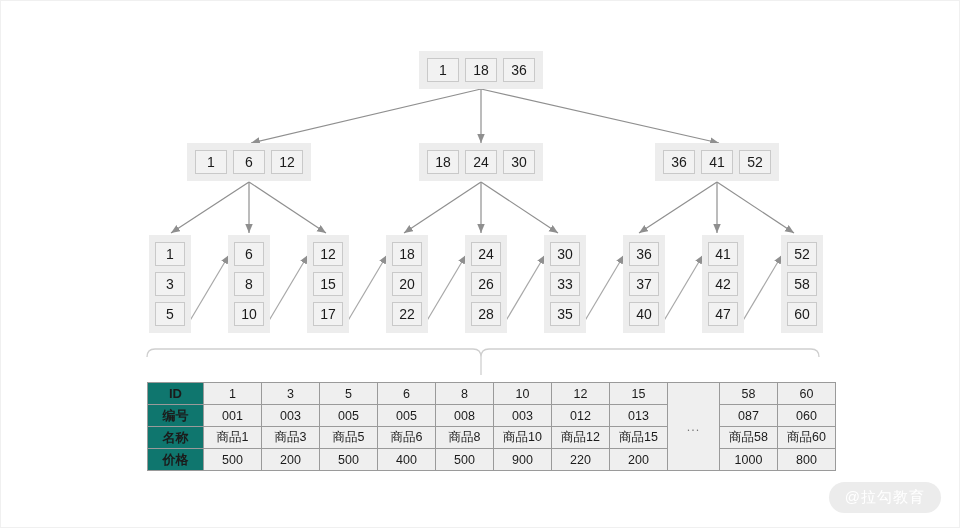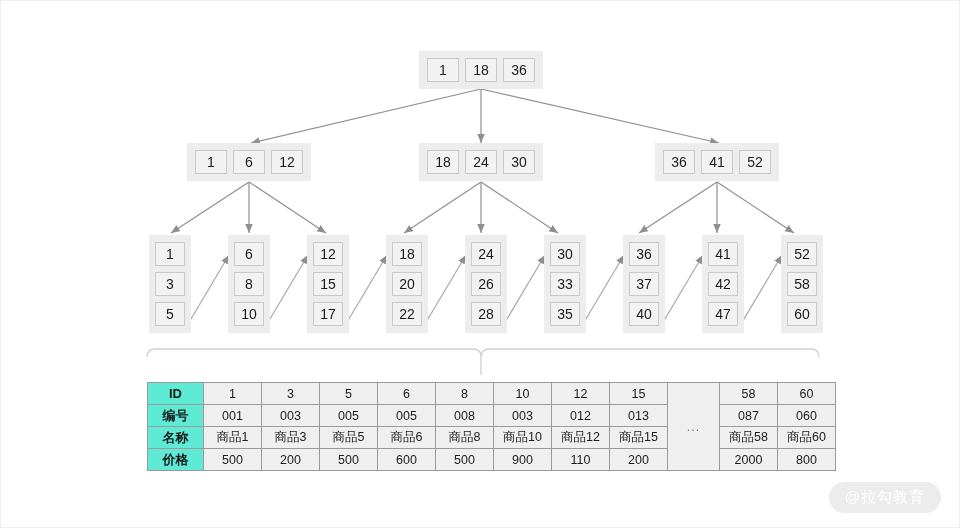--- a/index.html
+++ b/index.html
@@ -74,21 +74,21 @@
     background: #efefef;
     color: #1b1b1b;
     font-size: 12.5px;
     text-align: center;
     height: 22px;
     padding: 0 2px;
     box-sizing: border-box;
     white-space: nowrap;
   }
   #datatable td.rowlabel {
-    background: #5eead4;
+    background: #0f766e;
     font-weight: bold;
     width: 56px;
     font-size: 13px;
   }
   #datatable td.datacell { width: 58px; }
   #datatable td.ellipsis {
     width: 52px;
     color: #777777;
     letter-spacing: 1px;
     vertical-align: middle;
@@ -257,26 +257,26 @@
         <td class="datacell">商品12</td>
         <td class="datacell">商品15</td>
         <td class="datacell">商品58</td>
         <td class="datacell">商品60</td>
       </tr>
       <tr>
         <td class="rowlabel">价格</td>
         <td class="datacell">500</td>
         <td class="datacell">200</td>
         <td class="datacell">500</td>
-        <td class="datacell">600</td>
+        <td class="datacell">400</td>
         <td class="datacell">500</td>
         <td class="datacell">900</td>
-        <td class="datacell">110</td>
+        <td class="datacell">220</td>
         <td class="datacell">200</td>
-        <td class="datacell">2000</td>
+        <td class="datacell">1000</td>
         <td class="datacell">800</td>
       </tr>
     </tbody>
   </table>
 
   <div id="watermark">@拉勾教育</div>
 
 </div>
 
 </body></html>

